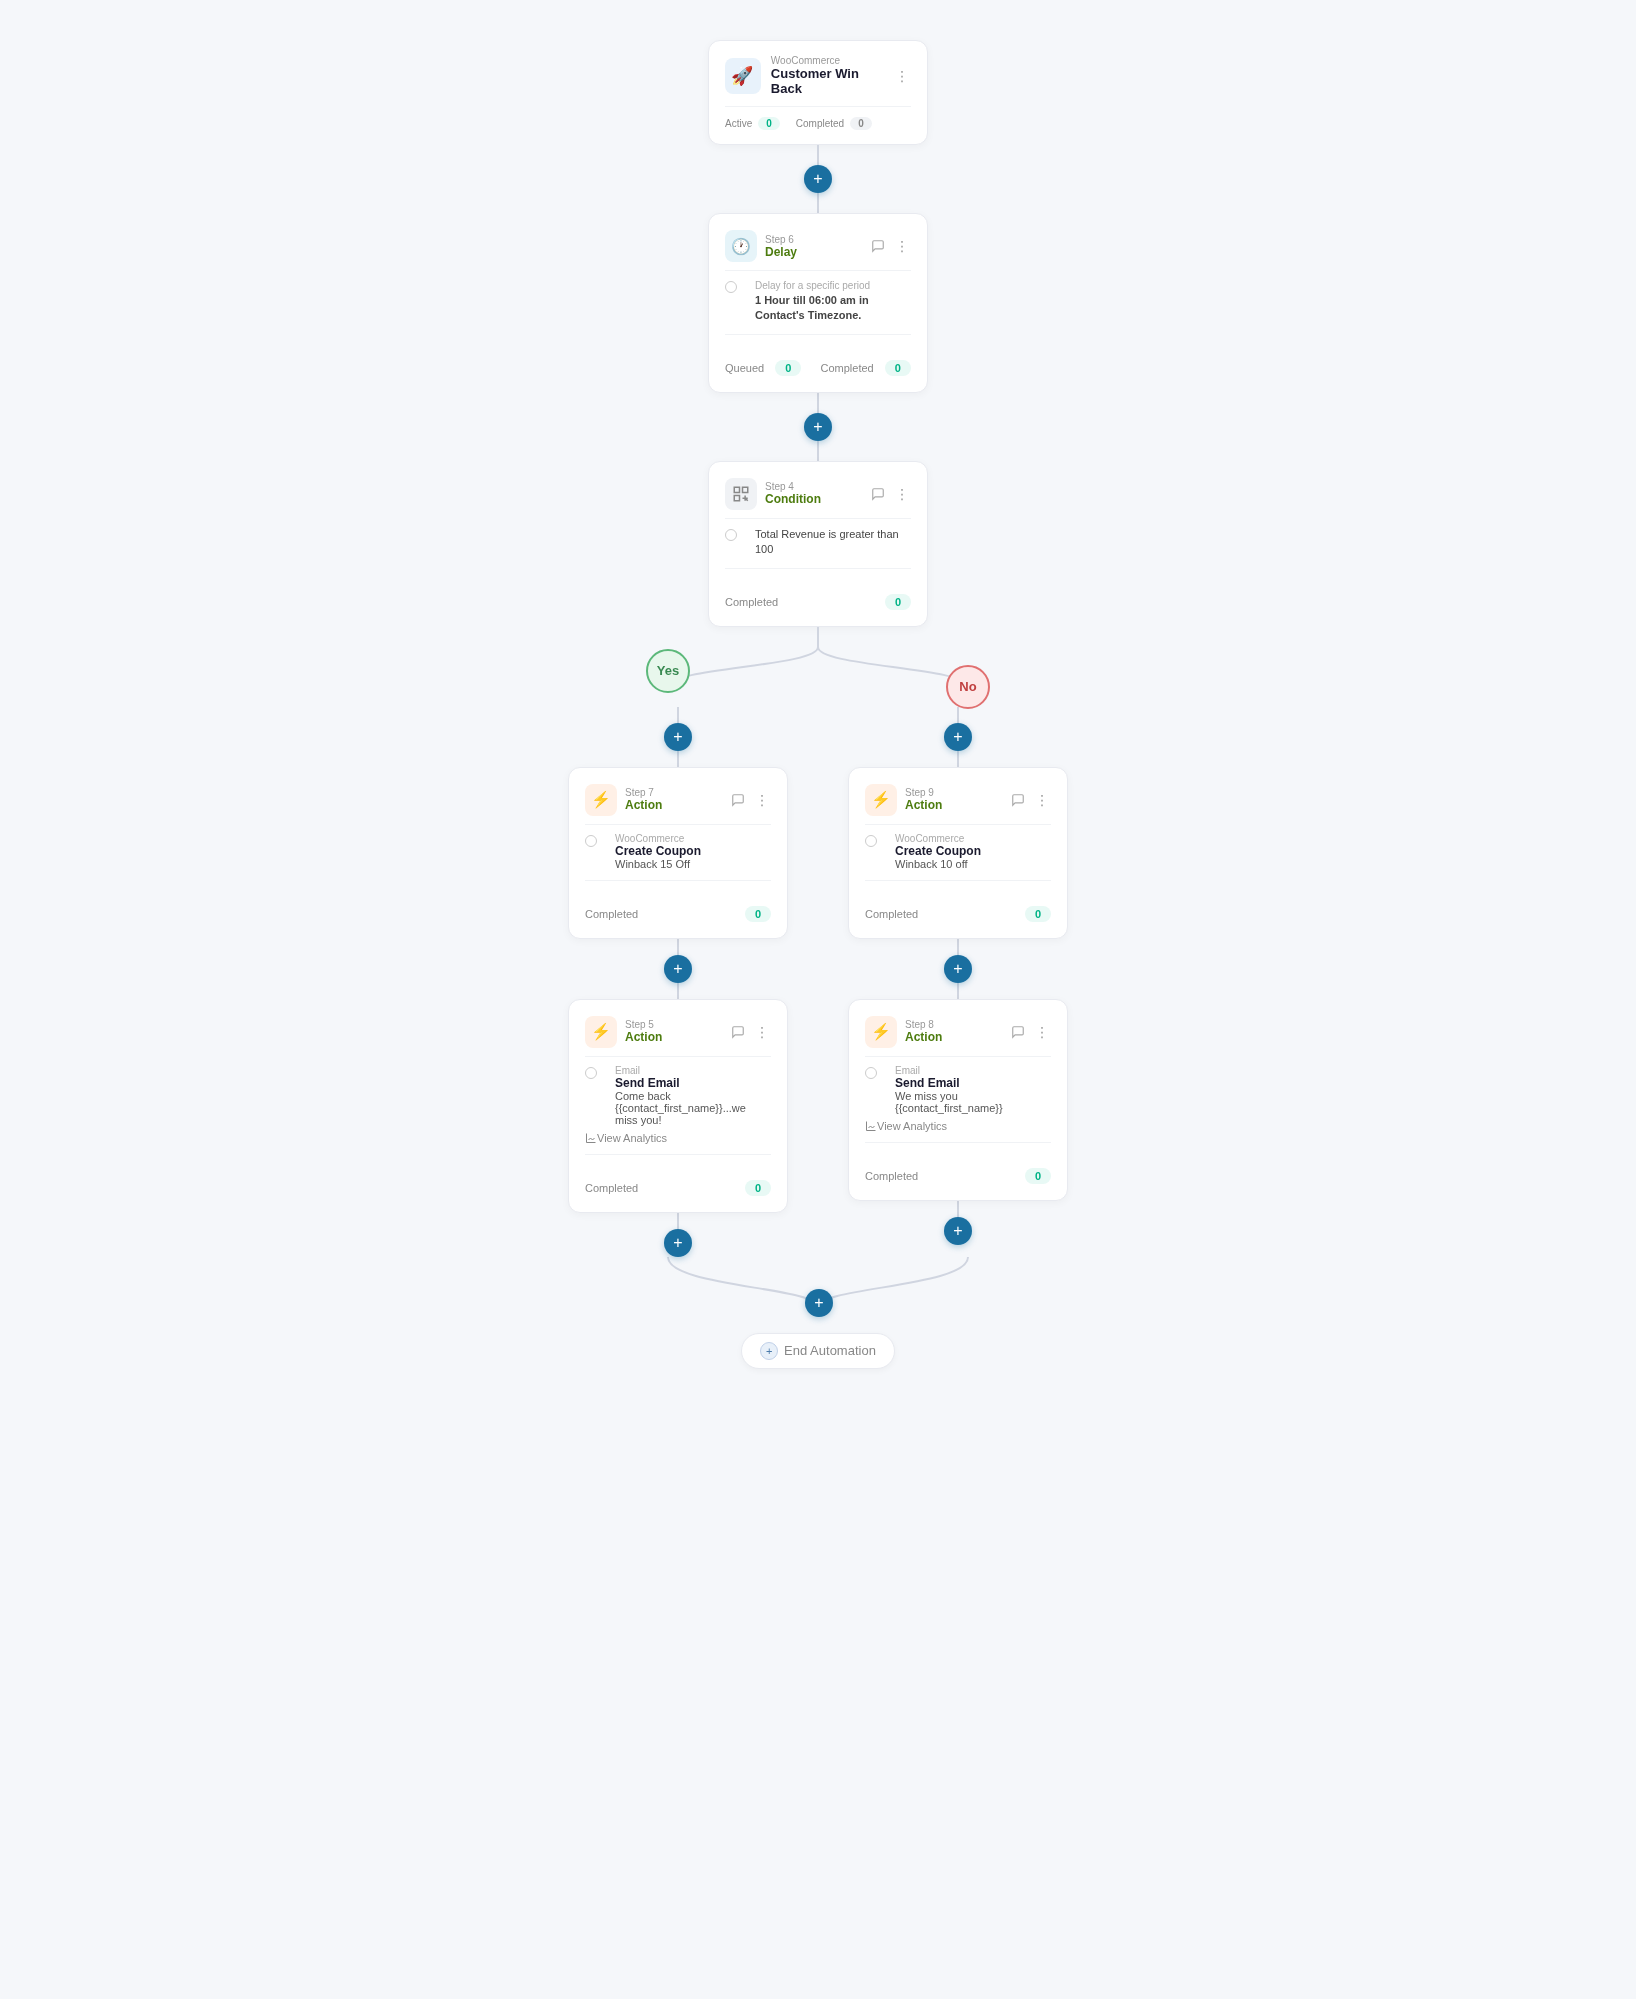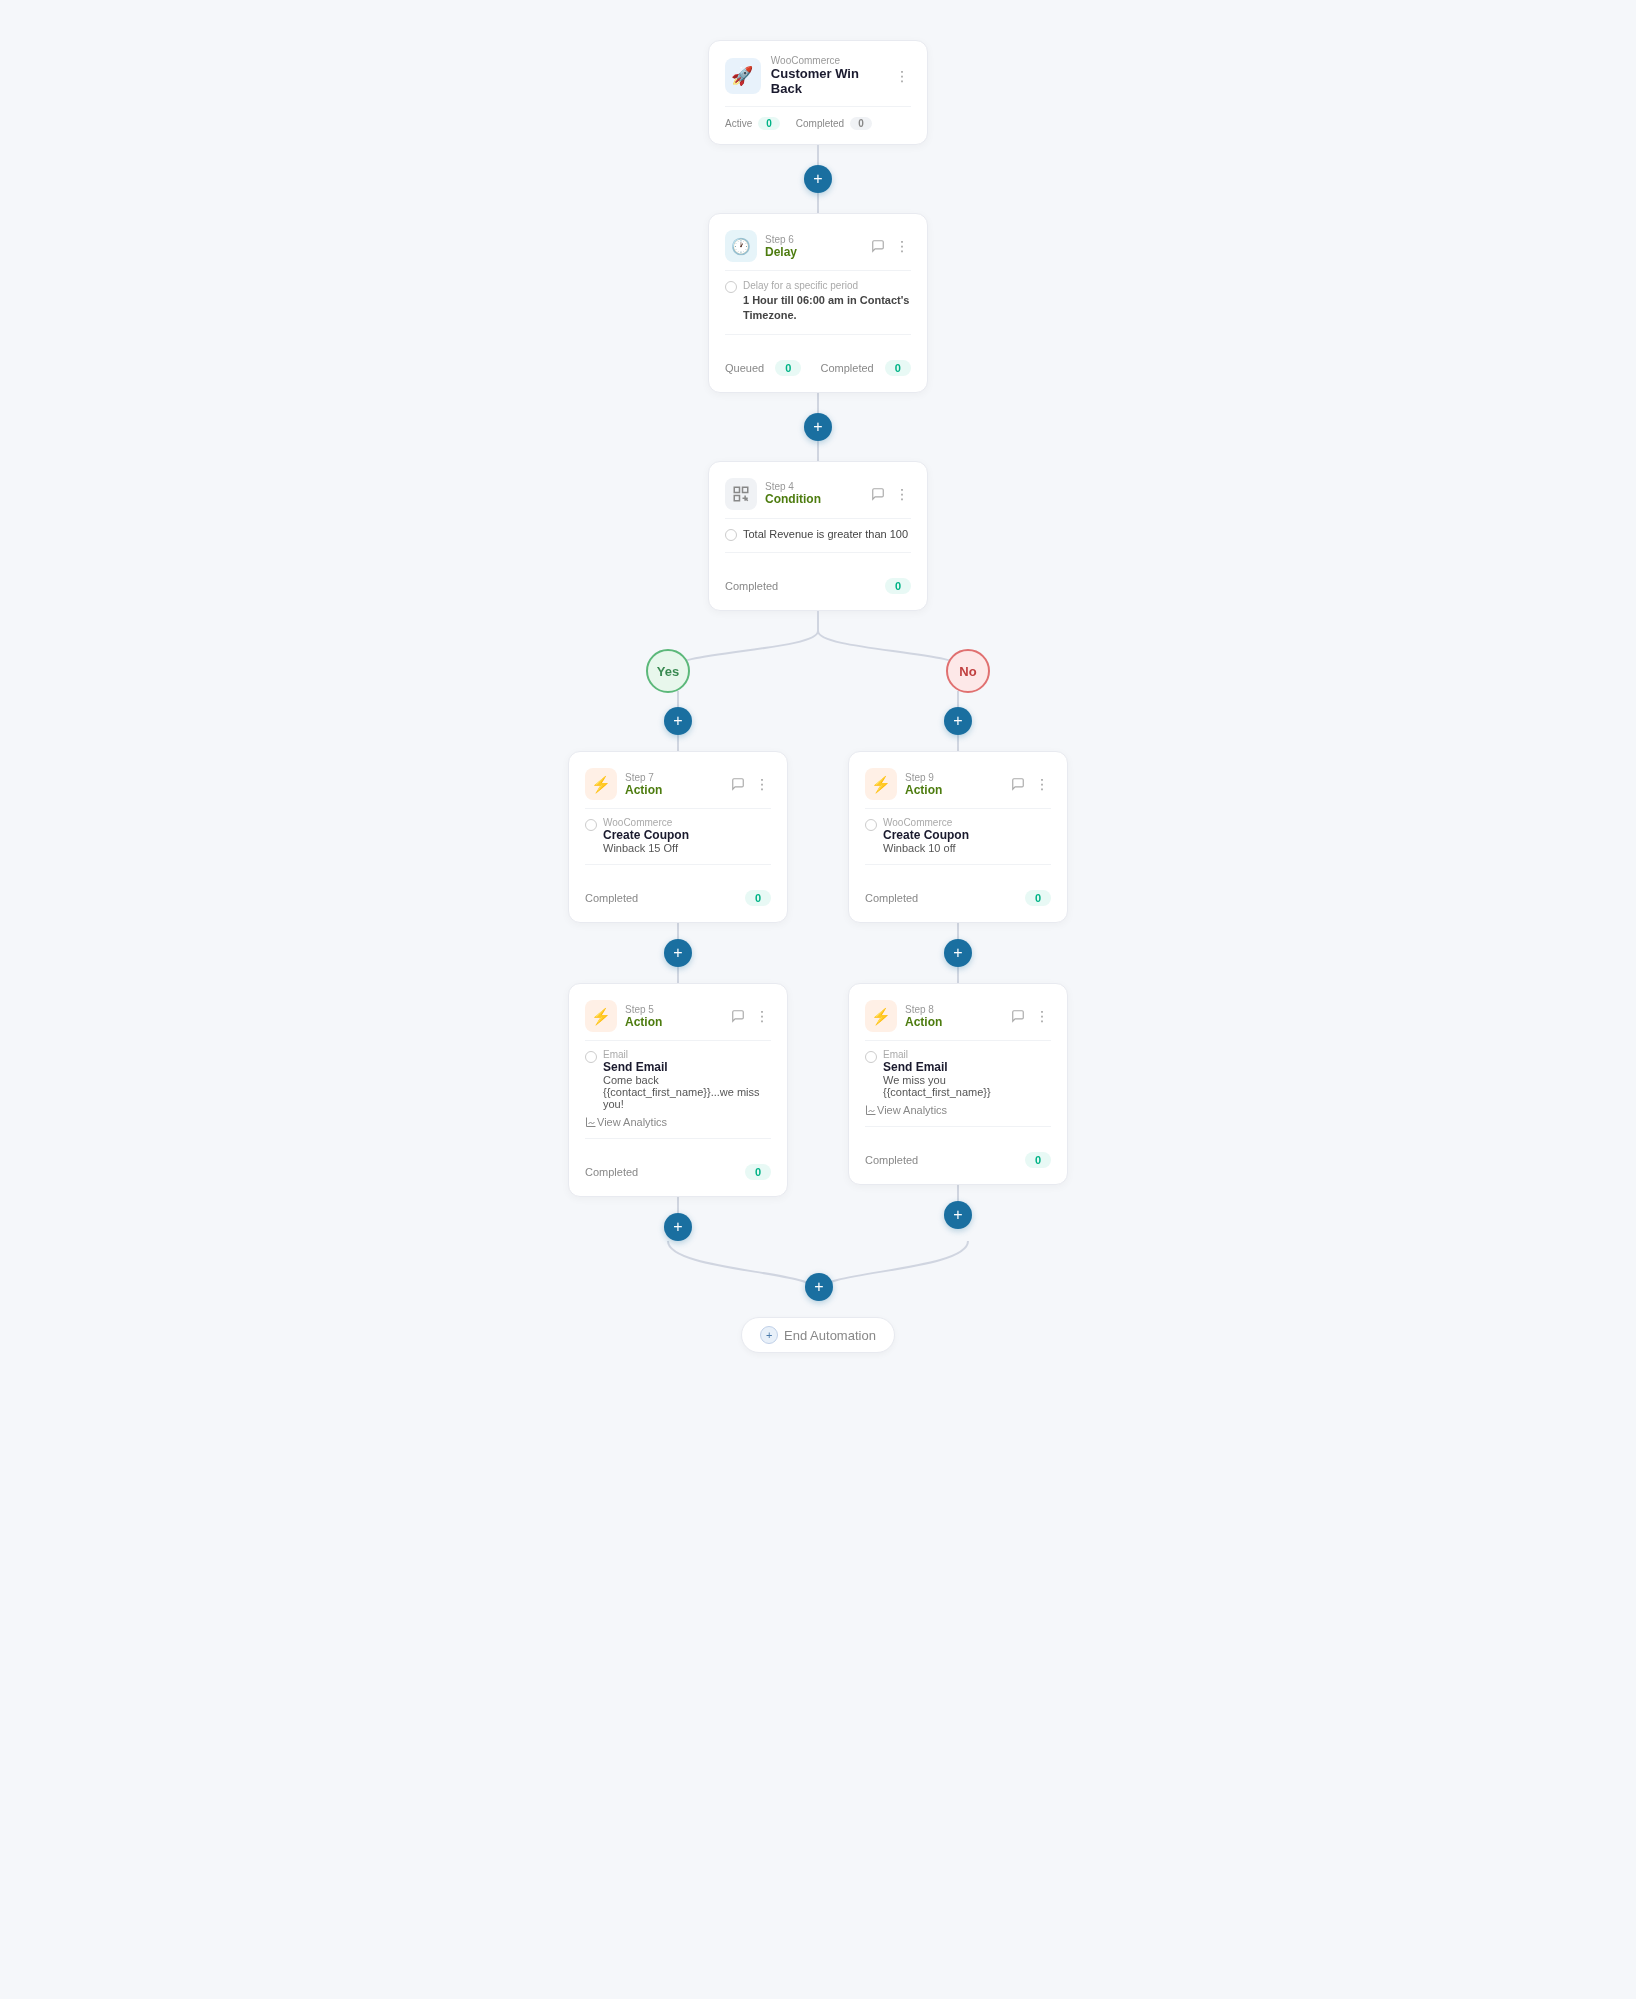--- a/index.html
+++ b/index.html
@@ -100,21 +100,21 @@
       border-radius: 20px;
       padding: 2px 10px;
       font-size: 11px;
       font-weight: 600;
     }
 
     
     .radio-row {
       display: flex;
       align-items: flex-start;
-      gap: 6px;
+      gap: 18px;
       margin-top: 8px;
     }
     .radio-circle {
       width: 12px;
       height: 12px;
       border: 1.5px solid #ccc;
       border-radius: 50%;
       margin-top: 2px;
       flex-shrink: 0;
     }
@@ -300,21 +300,21 @@
   <div style="position:relative; width:500px; height:80px; margin-top:0;">
     <svg width="500" height="80" style="position:absolute; left:0; top:0; overflow:visible;">
 
       <line x1="250" y1="0" x2="250" y2="20" stroke="#d0d5e0" stroke-width="2"></line>
 
       <path d="M250,20 C250,40 100,40 100,60" fill="none" stroke="#d0d5e0" stroke-width="2"></path>
 
       <path d="M250,20 C250,40 400,40 400,60" fill="none" stroke="#d0d5e0" stroke-width="2"></path>
     </svg>
 
-    <div style="position:absolute; left:78px; top:38px; width:44px; height:44px; border-radius:50%; background:#e8f7ec; border:2px solid #5cb87a; display:flex; align-items:center; justify-content:center; font-size:13px; font-weight:700; color:#3a8a52;">Yes</div>
+    <div style="position:absolute; left:78px; top:22px; width:44px; height:44px; border-radius:50%; background:#e8f7ec; border:2px solid #5cb87a; display:flex; align-items:center; justify-content:center; font-size:13px; font-weight:700; color:#3a8a52;">Yes</div>
 
     <div style="position:absolute; left:378px; top:38px; width:44px; height:44px; border-radius:50%; background:#fde8e8; border:2px solid #e07070; display:flex; align-items:center; justify-content:center; font-size:13px; font-weight:700; color:#c04040;">No</div>
   </div>
 
   <div style="display:flex; gap:60px; align-items:flex-start; width:500px;">
 
     <div class="branch-column">
       <div class="line-v" style="height:16px;"></div>
       <button class="add-btn">+</button>
       <div class="line-v" style="height:16px;"></div>

